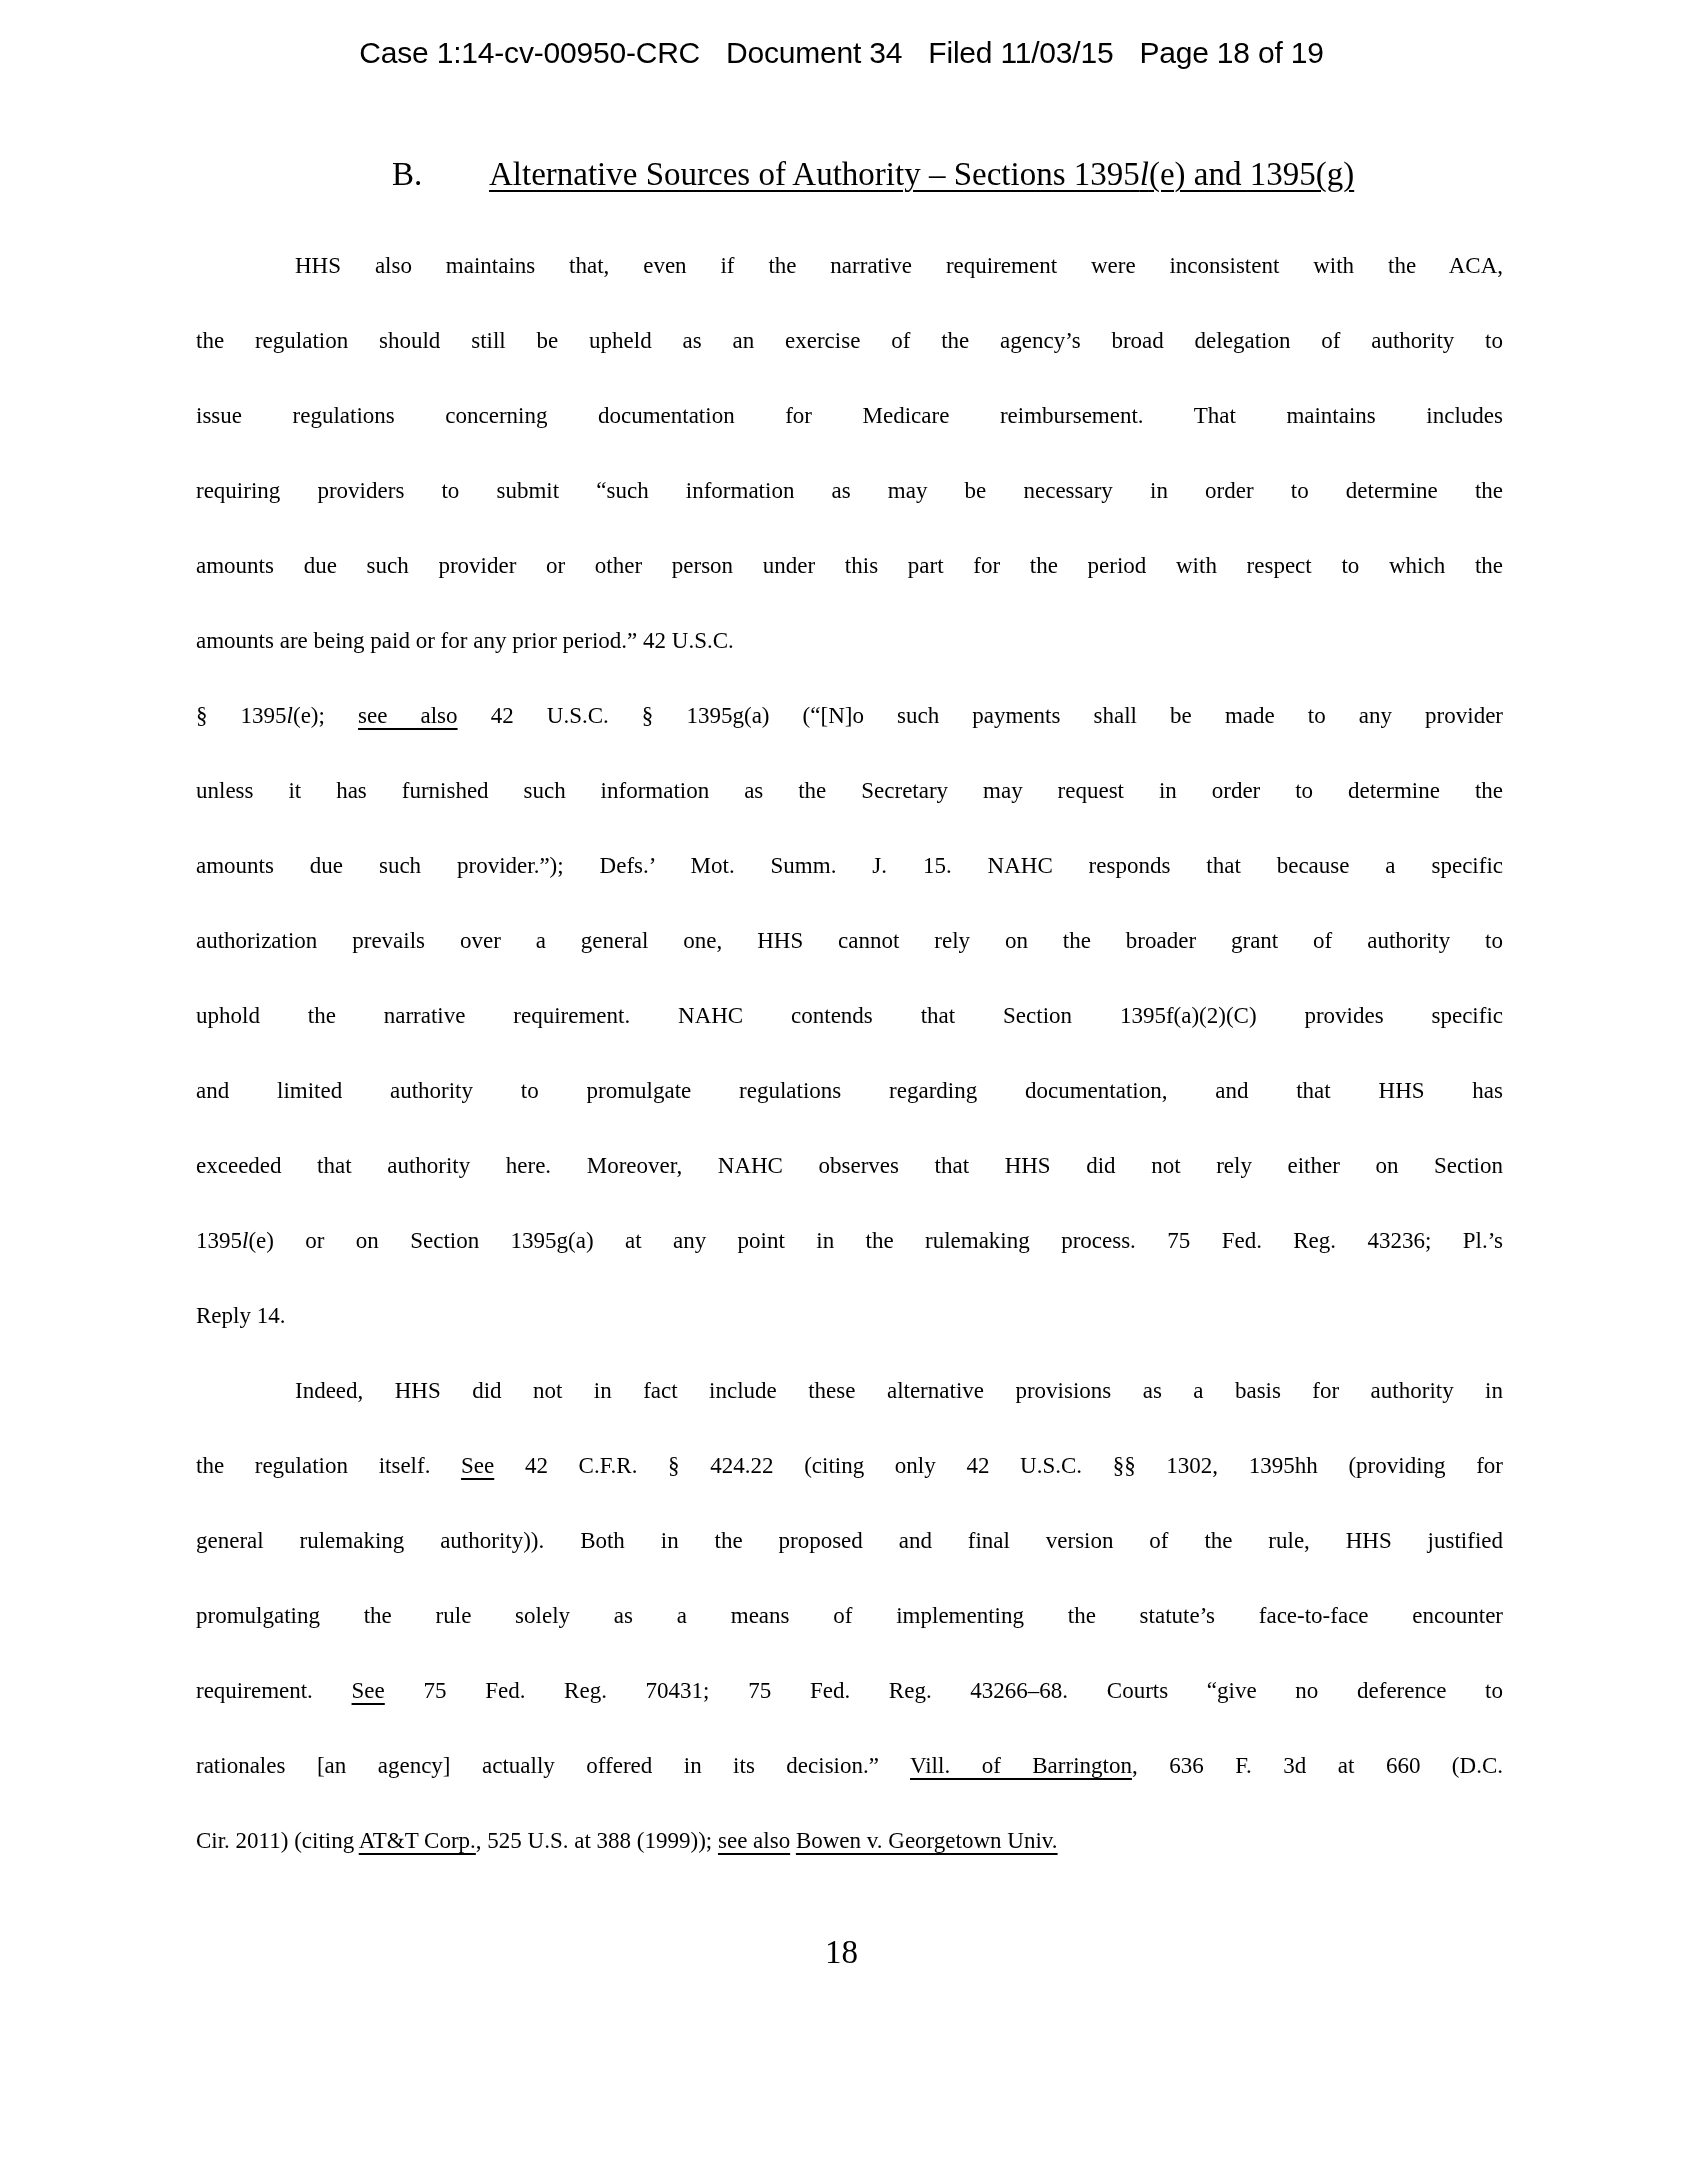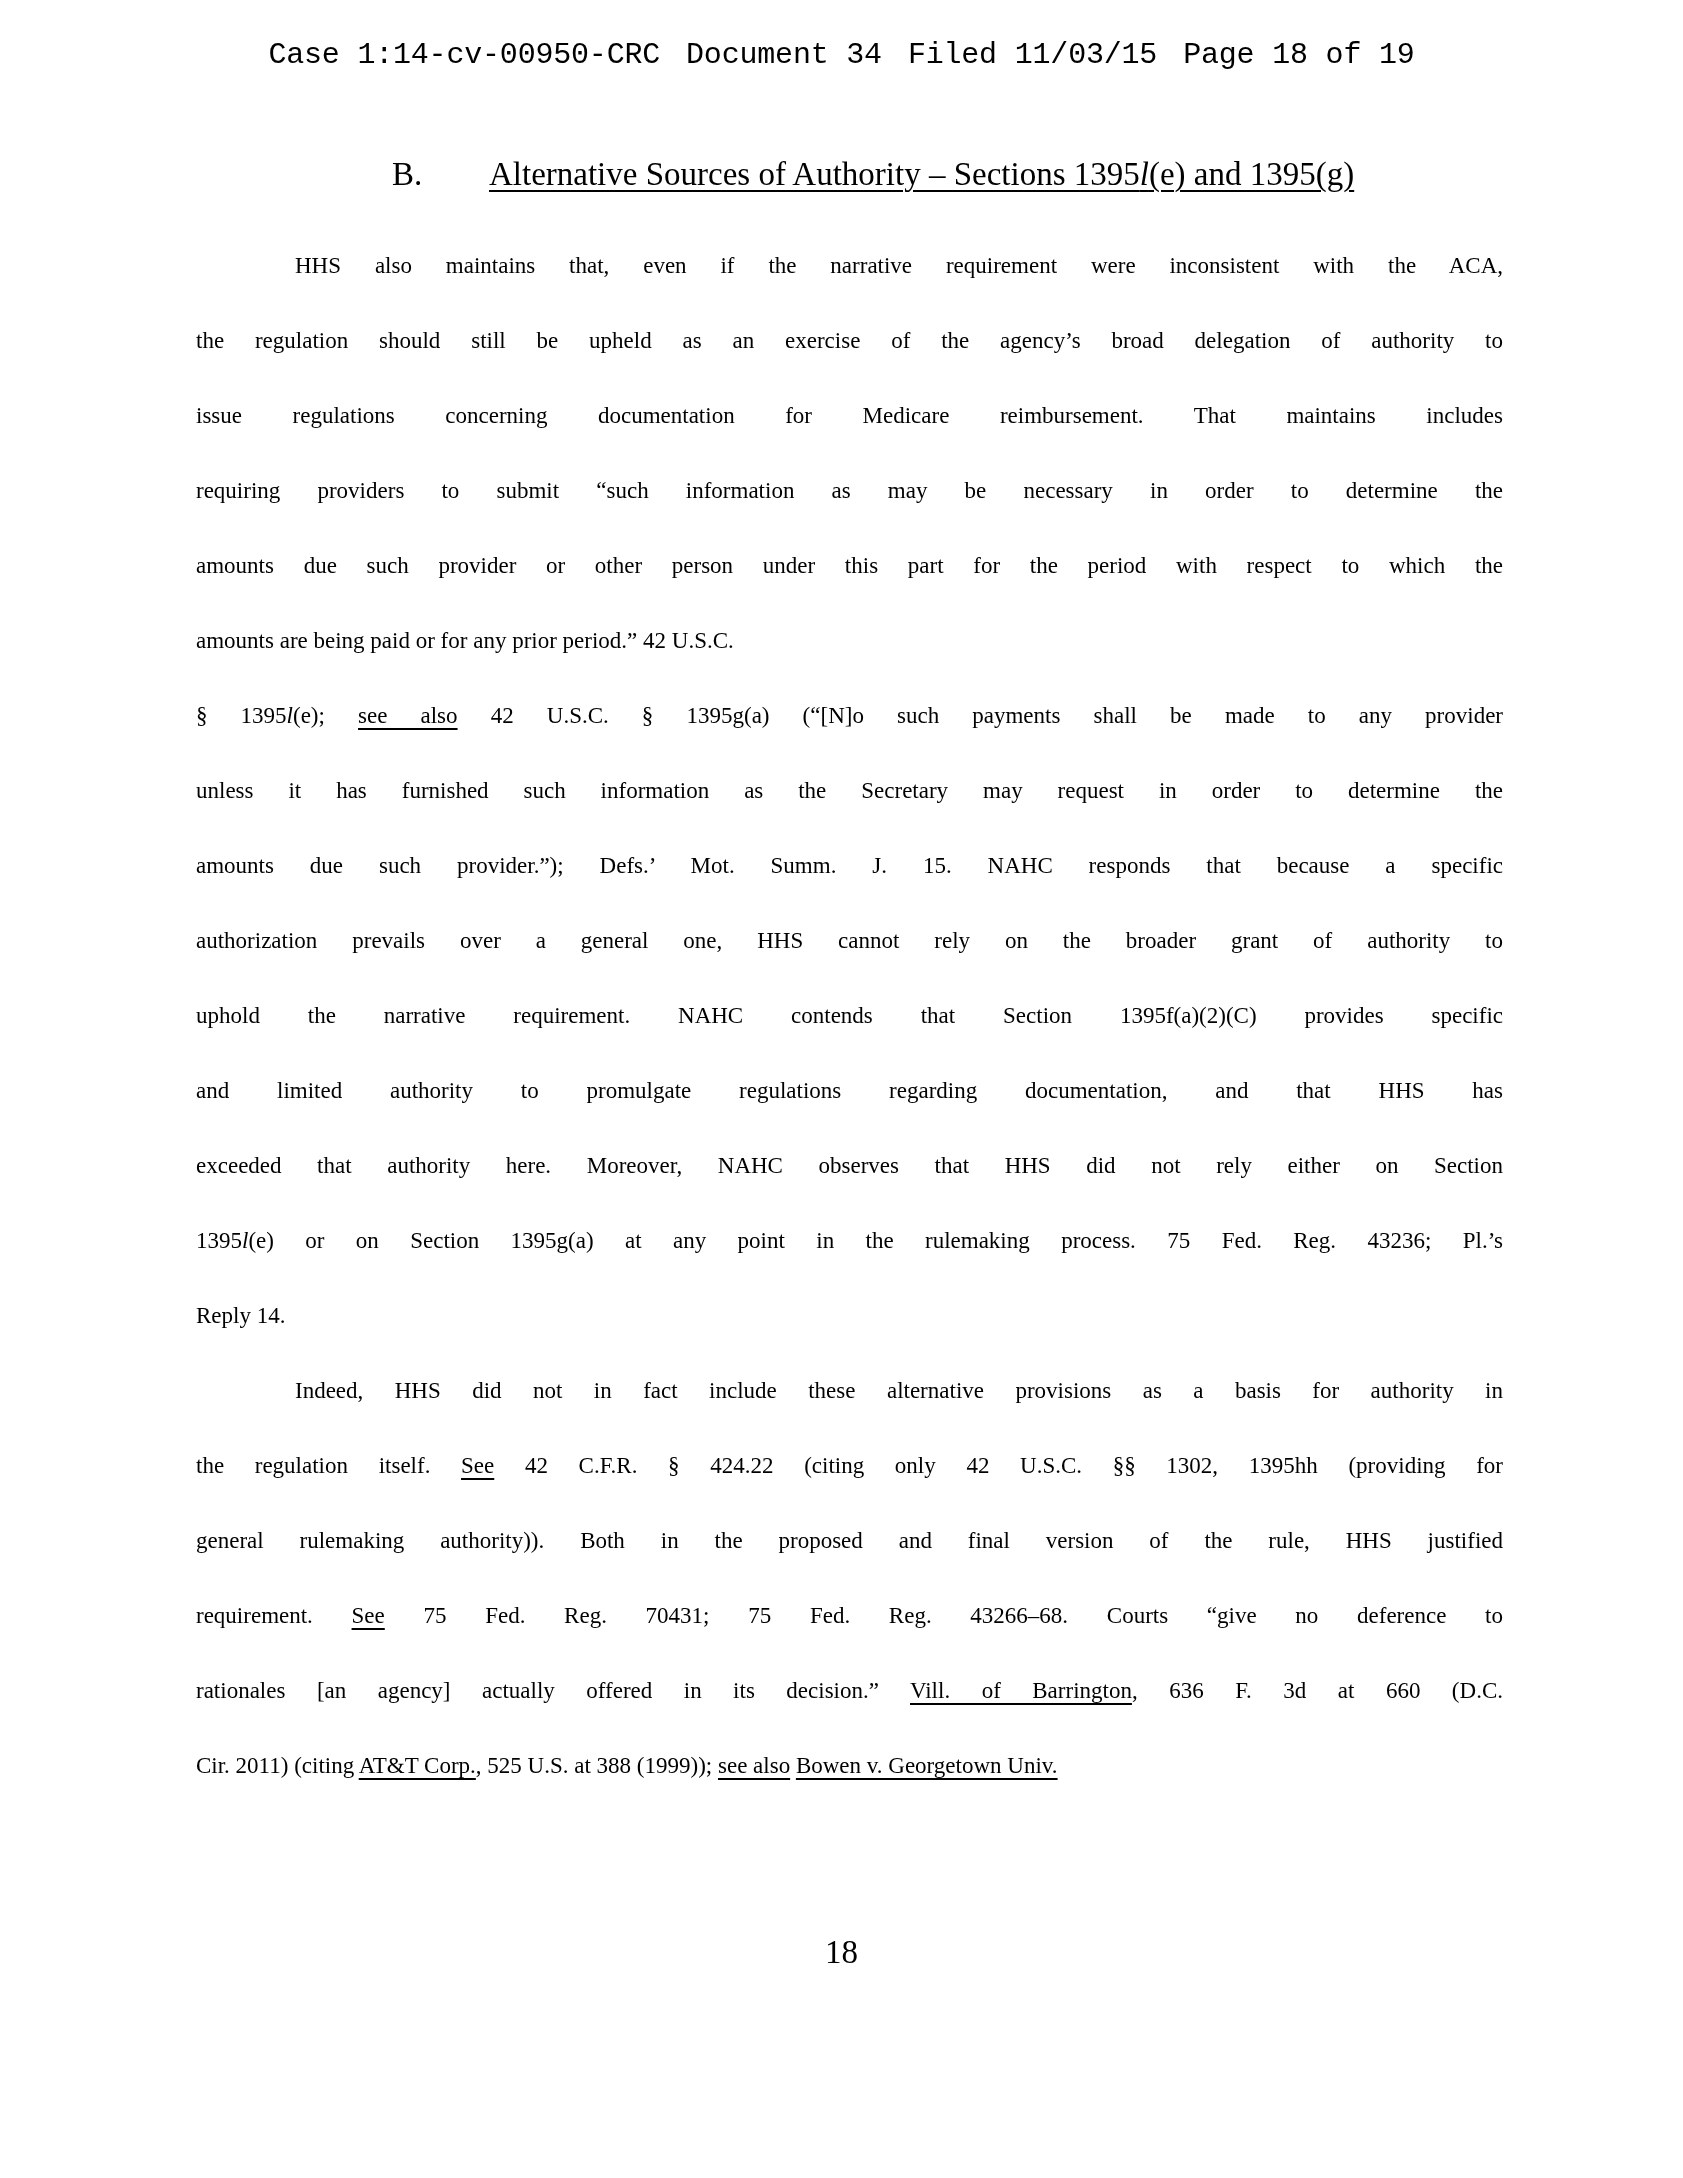--- a/index.html
+++ b/index.html
@@ -2,21 +2,21 @@
 <html><head>
 <meta charset="utf-8">
 <style>
   html, body { margin: 0; padding: 0; background: #ffffff; }
   body { width: 1683px; height: 2178px; position: relative; overflow: hidden; color: #000; }
   .header {
     position: absolute; left: 0; top: 36px; width: 1683px; text-align: center;
     font-family: "Liberation Sans", sans-serif; font-size: 30px; letter-spacing: -0.2px;
     white-space: pre;
   }
-  .header span { margin: 0 13px; font-family: Liberation Mono, monospace; }
+  .header span { margin: 0 13px; }
   .heading {
     position: absolute; left: 392px; top: 156px;
     font-family: "Liberation Serif", serif; font-size: 33px; white-space: nowrap;
   }
   .heading .letter { display: inline-block; width: 97px; }
   .heading .title { text-decoration: underline; text-underline-offset: 5px; text-decoration-thickness: 2px; }
   .body {
     position: absolute; left: 196px; top: 228px; width: 1307px;
     font-family: "Liberation Serif", serif; font-size: 23px; line-height: 75px;
   }
@@ -54,20 +54,21 @@
       <div class="line jl"><span>uphold the narrative requirement.  NAHC contends that Section 1395f(a)(2)(C) provides specific</span></div>
       <div class="line jl"><span>and limited authority to promulgate regulations regarding documentation, and that HHS has</span></div>
       <div class="line jl"><span>exceeded that authority here.  Moreover, NAHC observes that HHS did not rely either on Section</span></div>
       <div class="line jl"><span>1395</span><i>l</i><span>(e) or on Section 1395g(a) at any point in the rulemaking process.  75 Fed. Reg. 43236; Pl.’s</span></div>
       <div class="line"><span>Reply 14.</span></div>
     </div>
     <div>
       <div class="line indent jl"><span>Indeed, HHS did not in fact include these alternative provisions as a basis for authority in</span></div>
       <div class="line jl"><span>the regulation itself.  </span><u>See</u><span> 42 C.F.R. § 424.22 (citing only 42 U.S.C. §§ 1302, 1395hh (providing for</span></div>
       <div class="line jl"><span>general rulemaking authority)).  Both in the proposed and final version of the rule, HHS justified</span></div>
+      <div class="line jl"><span>promulgating the rule solely as a means of implementing the statute’s face-to-face encounter</span></div>
       <div class="line jl"><span>requirement.  </span><u>See</u><span> 75 Fed. Reg. 70431; 75 Fed. Reg. 43266–68.  Courts “give no deference to</span></div>
       <div class="line jl"><span>rationales [an agency] actually offered in its decision.”  </span><u>Vill. of Barrington</u><span>, 636 F. 3d at 660 (D.C.</span></div>
       <div class="line"><span>Cir. 2011) (citing </span><u>AT&amp;T Corp.</u><span>, 525 U.S. at 388 (1999)); </span><u>see also</u><span> </span><u>Bowen v. Georgetown Univ.</u></div>
     </div>
   </div>
 
 <div class="pageno">18</div>
 
 
 </body></html>

